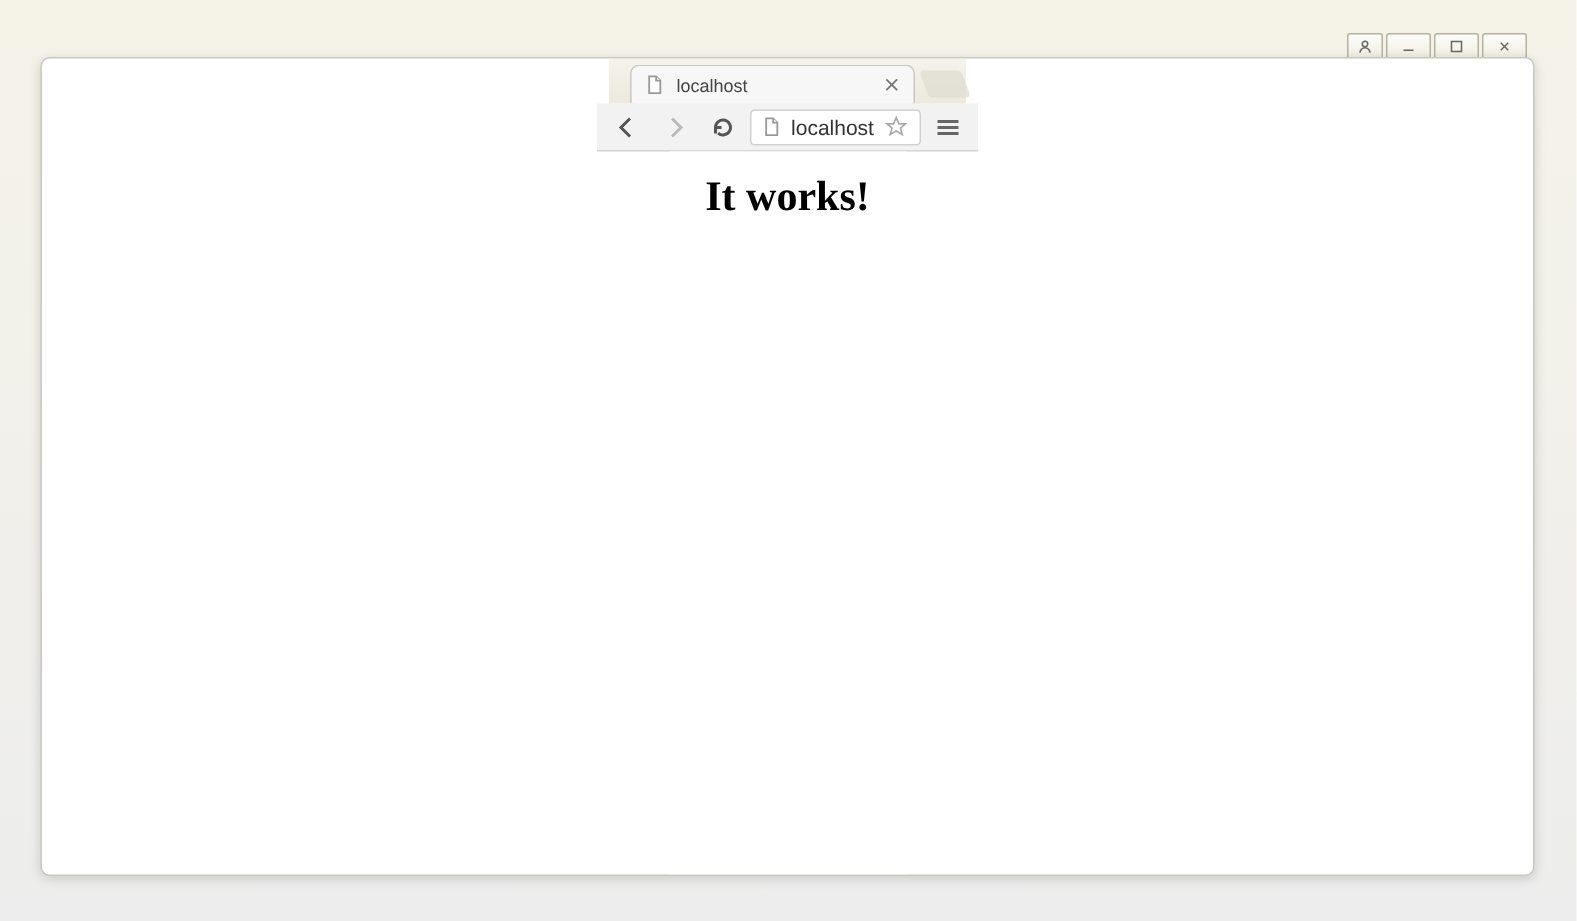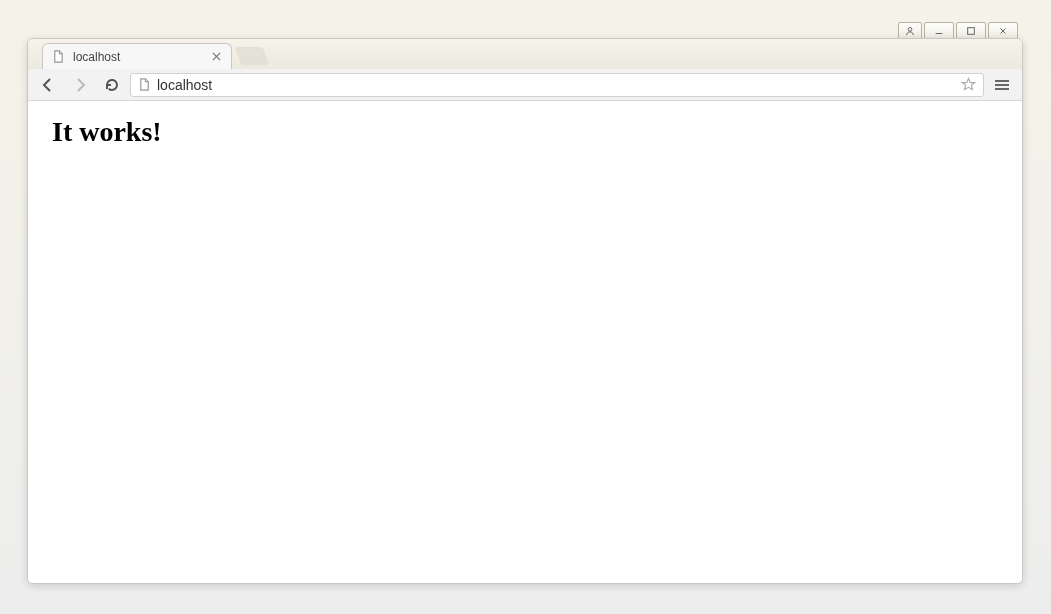--- a/index.html
+++ b/index.html
@@ -43,20 +43,21 @@
       top: 38px;
       width: 996px;
       height: 546px;
       background: #ffffff;
       border: 1px solid #c9c7c1;
       border-radius: 6px;
       box-shadow: 0 2px 8px rgba(0,0,0,0.15);
       display: flex;
       flex-direction: column;
       overflow: hidden;
+      align-items: center;
     }
 
     
     .tab-strip {
       height: 30px;
       background: linear-gradient(#f5f3ea, #eceade);
       position: relative;
       display: flex;
       align-items: flex-end;
       padding-left: 14px;

